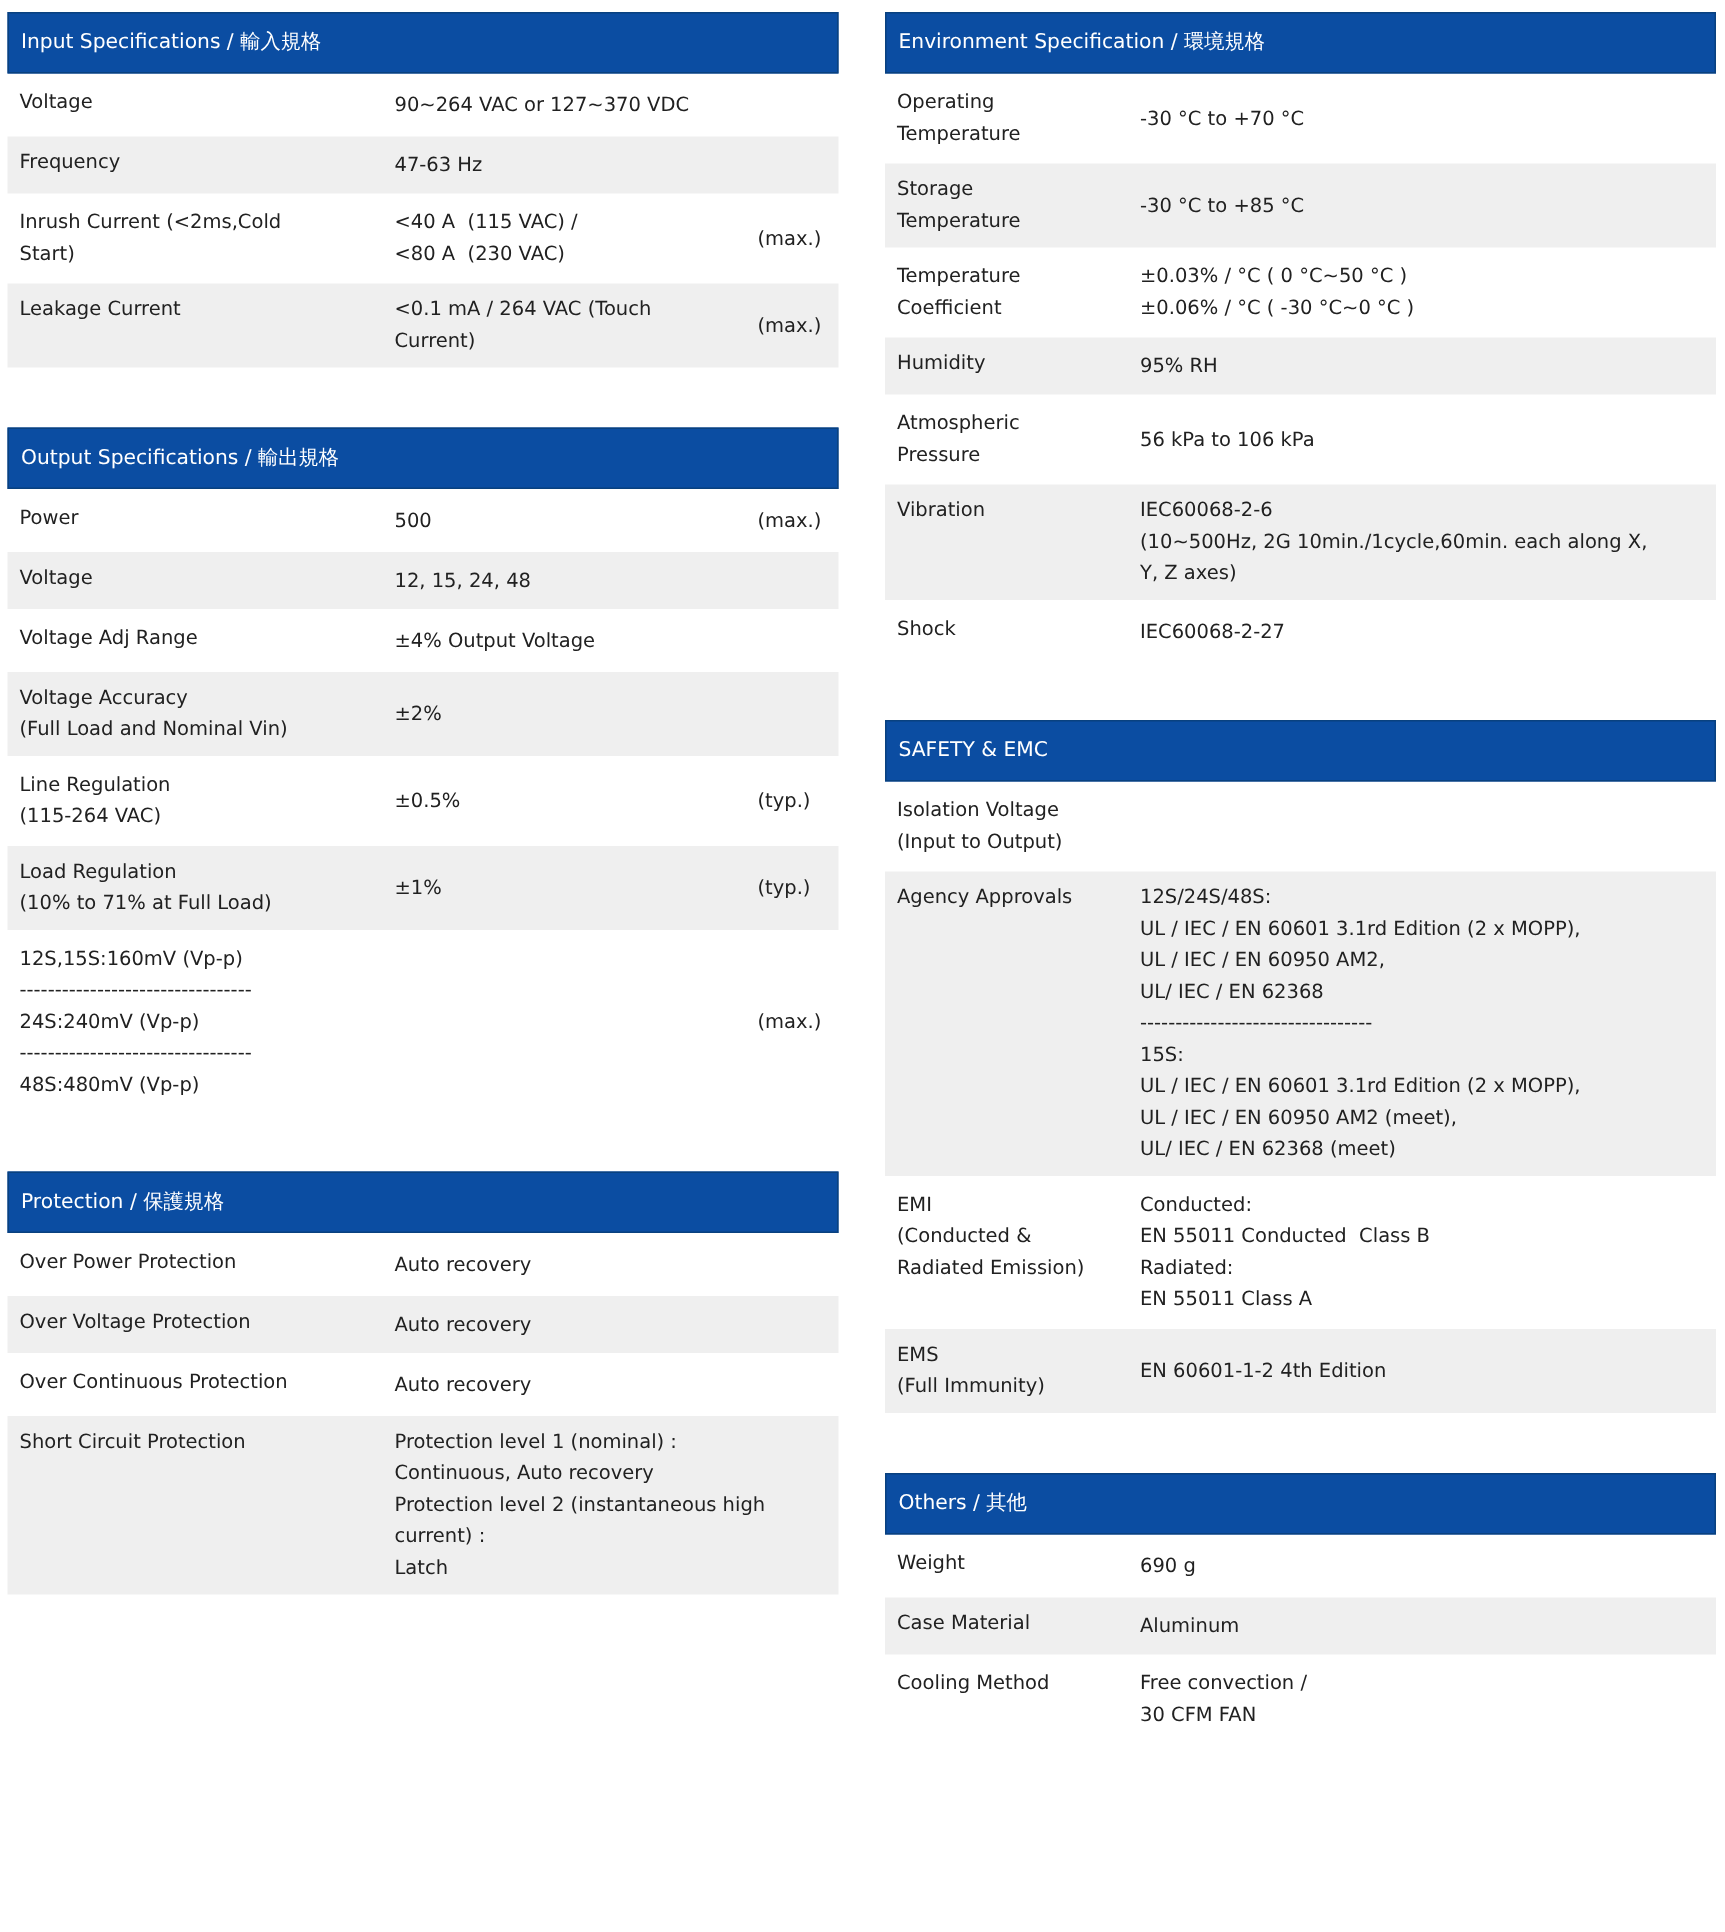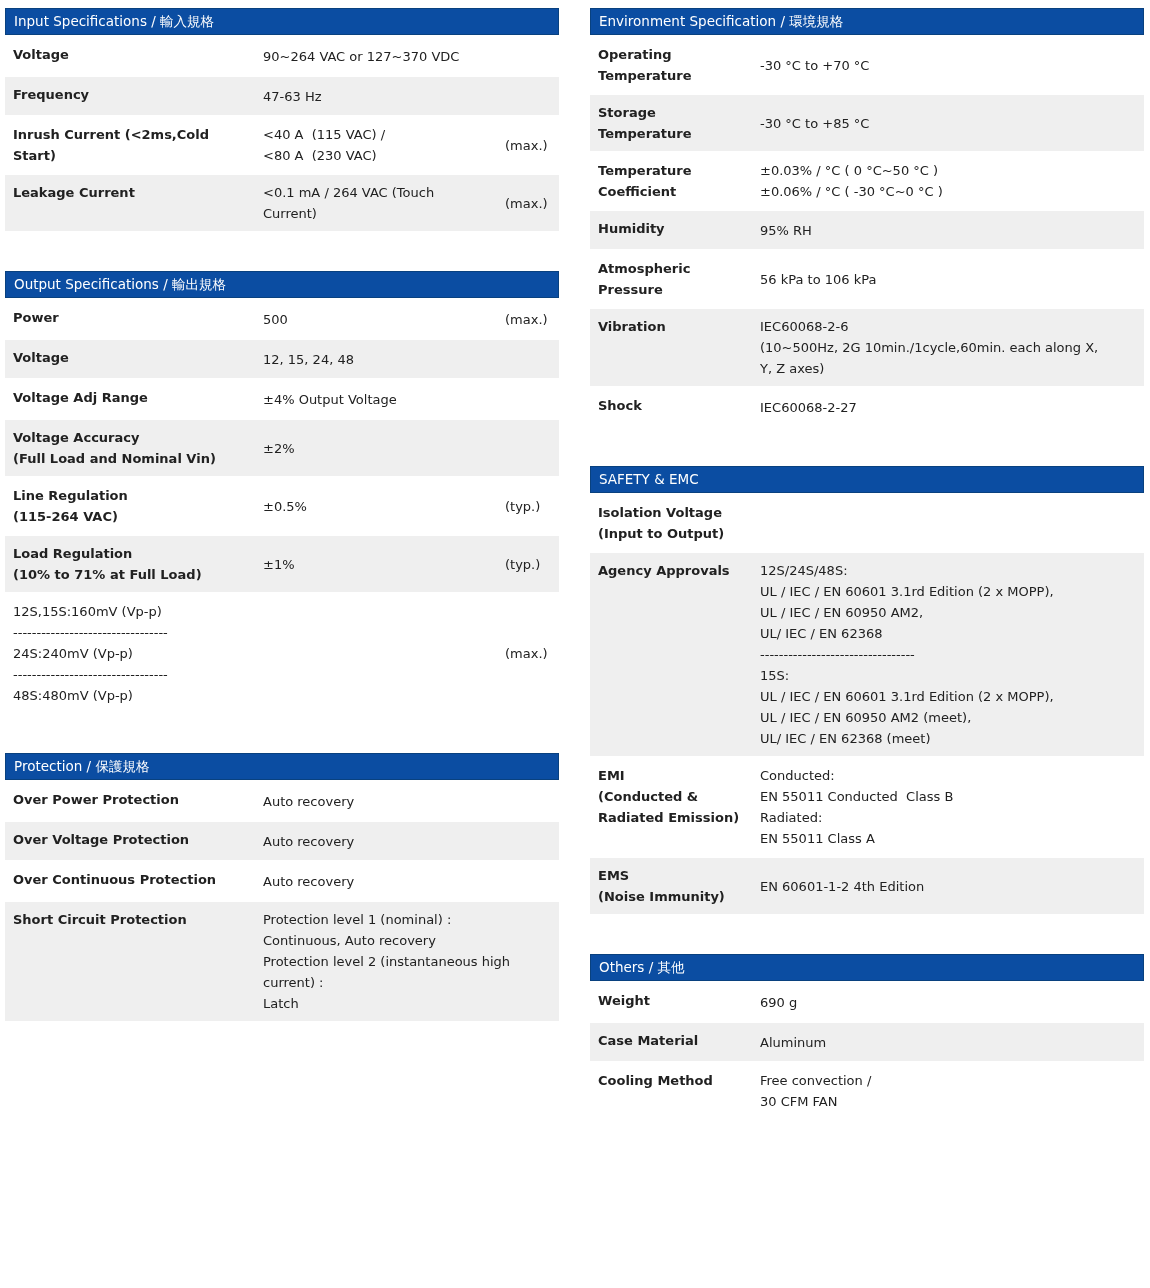--- a/index.html
+++ b/index.html
@@ -5,28 +5,28 @@
   html,body{margin:0;padding:0;}
   body{
     width:1150px;height:1288px;overflow:hidden;background:#ffffff;
     font-family:"DejaVu Sans","Liberation Sans",sans-serif;
     font-size:13px;line-height:21px;color:#212121;
   }
   .page{display:flex;gap:31px;padding:8px 6px 0 5px;box-sizing:border-box;}
   .col{width:554px;flex:0 0 554px;display:flex;flex-direction:column;}
   .spec-table + .spec-table{margin-top:40px;}
   .hdr{
-    box-sizing:border-box;height:27px;display:flex;align-items:center;
+    box-sizing:border-box;height:41px;display:flex;align-items:center;
     background:#0b4da2;border:1px solid #09417f;color:#ffffff;
     font-size:13.5px;padding:0 8px;
   }
   .rows{display:flex;flex-direction:column;gap:2px;padding-top:2px;}
   .row{display:flex;min-height:38px;align-items:stretch;background:#ffffff;}
   .rows .row:nth-child(even){background:#efefef;}
-  .cl{box-sizing:border-box;padding:7px 8px;white-space:pre-wrap;align-self:flex-start;font-weight:bold;}
+  .cl{box-sizing:border-box;padding:7px 8px;white-space:pre-wrap;align-self:flex-start;}
   .col-left .cl{width:250px;flex:0 0 250px;}
   .col-right .cl{width:162px;flex:0 0 162px;}
   .cv{flex:1 1 auto;box-sizing:border-box;padding:7px 8px;white-space:pre-wrap;align-self:center;}
   .cn{width:62px;flex:0 0 62px;box-sizing:border-box;padding:7px 8px;align-self:center;}
 </style>
 </head>
 <body>
 
 <div class="page">
 
@@ -197,21 +197,21 @@
           <div class="cl">EMI
 (Conducted &amp;
 Radiated Emission)</div>
           <div class="cv">Conducted:
 EN 55011 Conducted  Class B
 Radiated:
 EN 55011 Class A</div>
         </div>
         <div class="row">
           <div class="cl">EMS
-(Noise Immunity)</div>
+(Full Immunity)</div>
           <div class="cv">EN 60601-1-2 4th Edition</div>
         </div>
       </div>
     </div>
 
     <div class="spec-table">
       <div class="hdr">Others / 其他</div>
       <div class="rows">
         <div class="row">
           <div class="cl">Weight</div>

